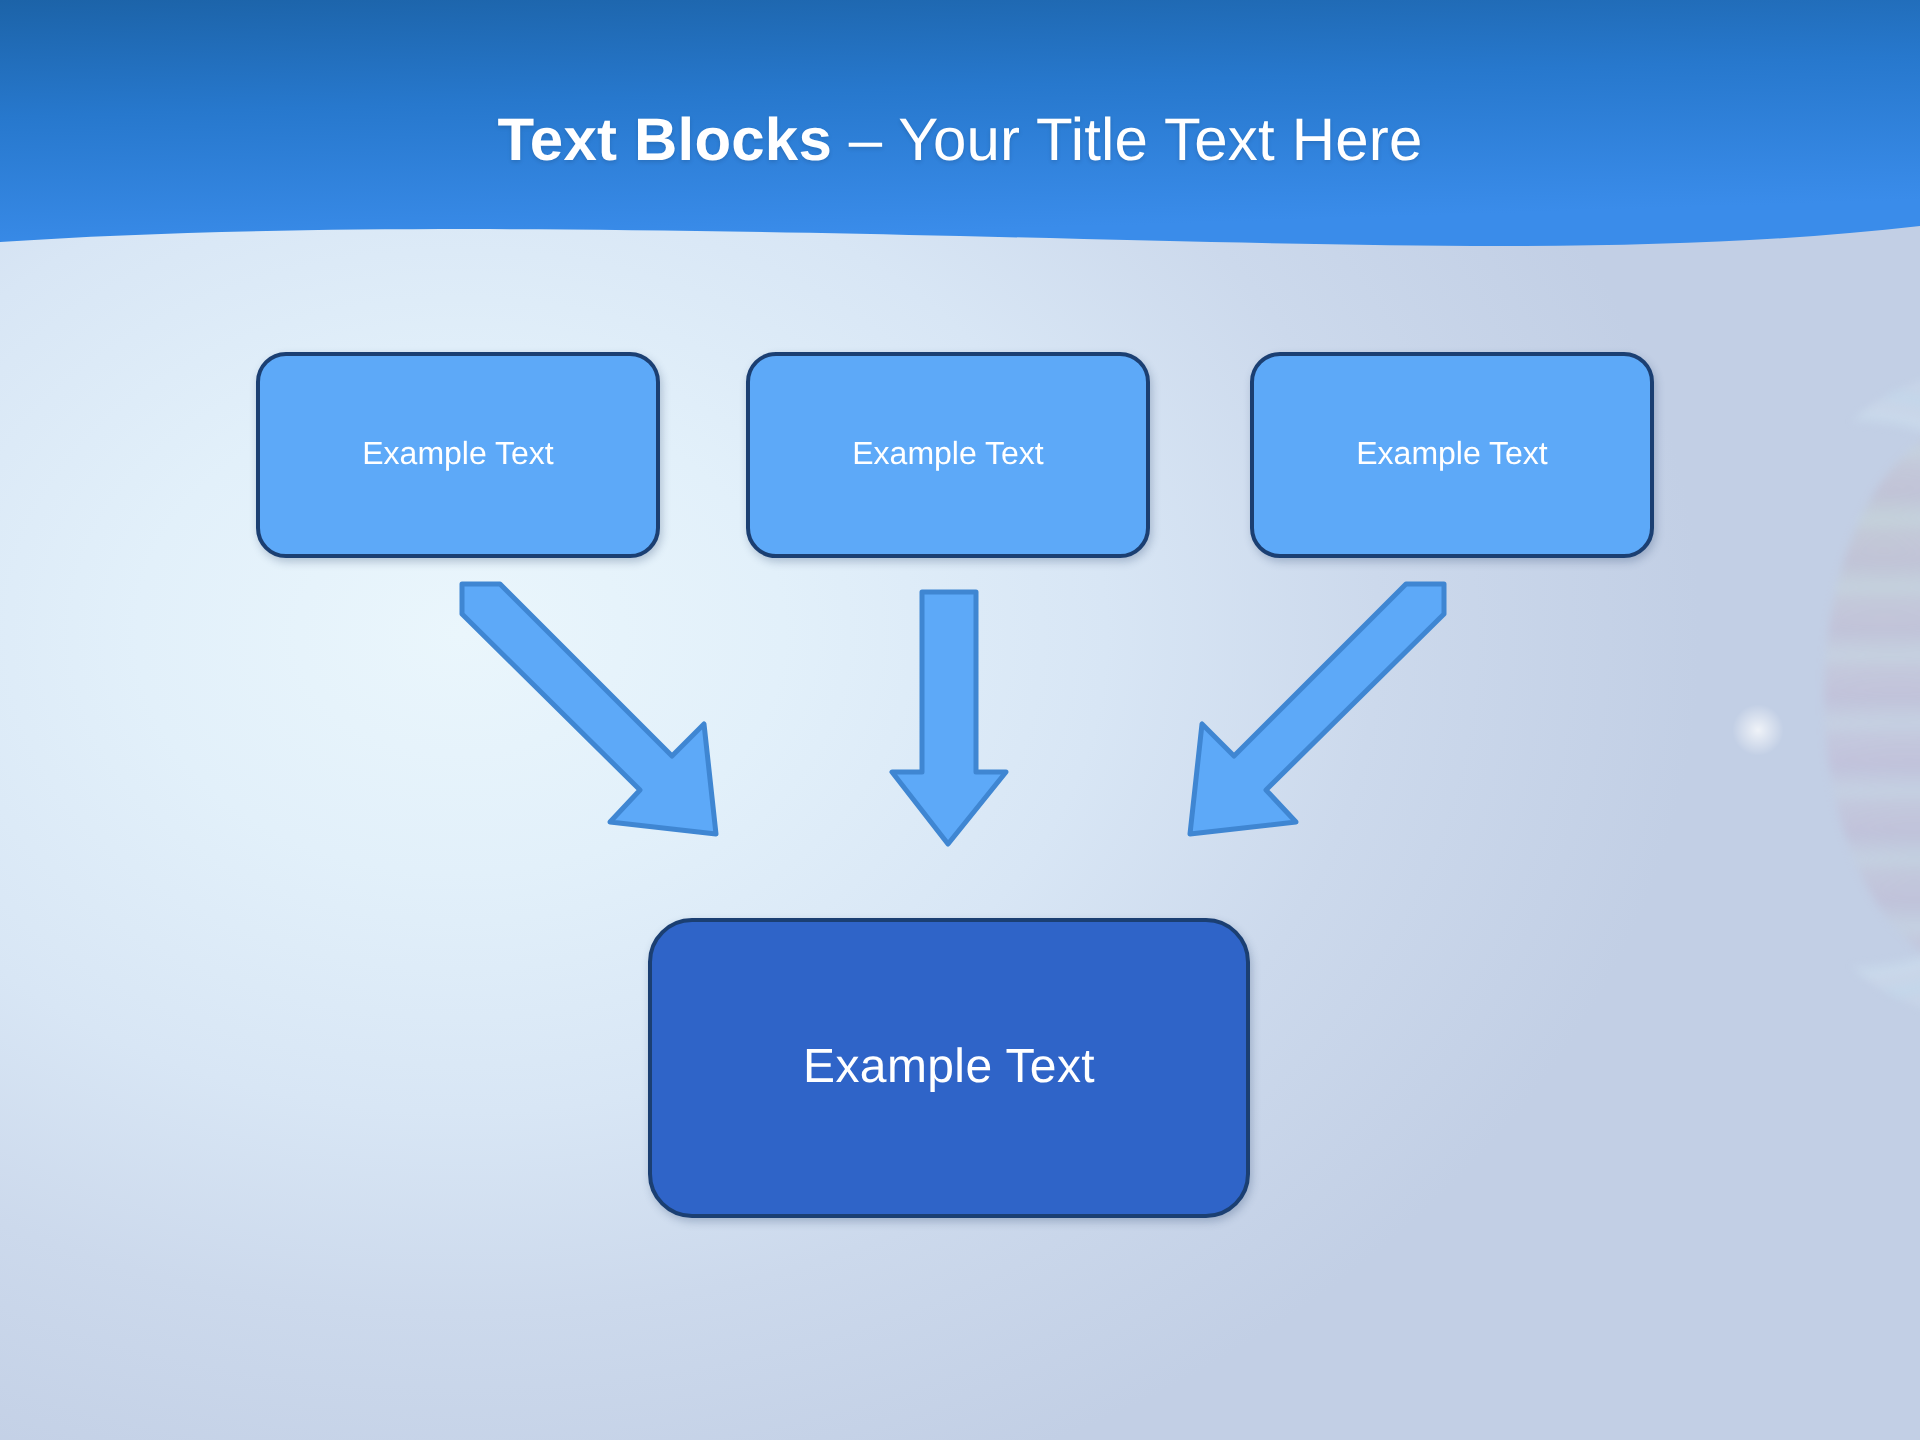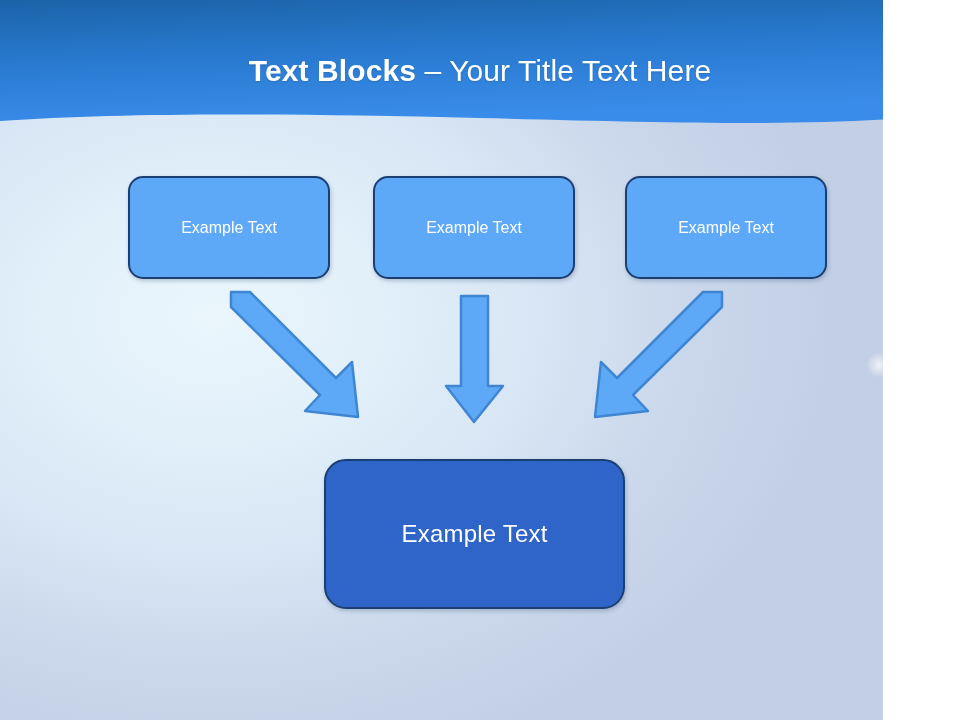--- a/index.html
+++ b/index.html
@@ -3,21 +3,21 @@
 <meta charset="utf-8">
 <style>
   html, body {
     margin: 0;
     padding: 0;
     background: #ffffff;
   }
 
   #slide {
     position: relative;
-    width: 883px;
+    width: 960px;
     height: 720px;
     overflow: hidden;
     font-family: "Liberation Sans", sans-serif;
     
     background:
       radial-gradient(ellipse 620px 460px at 24% 44%,
         #eaf6fc 0%,
         #e2f0fa 26%,
         #d8e6f5 52%,
         #ccd9ec 74%,

